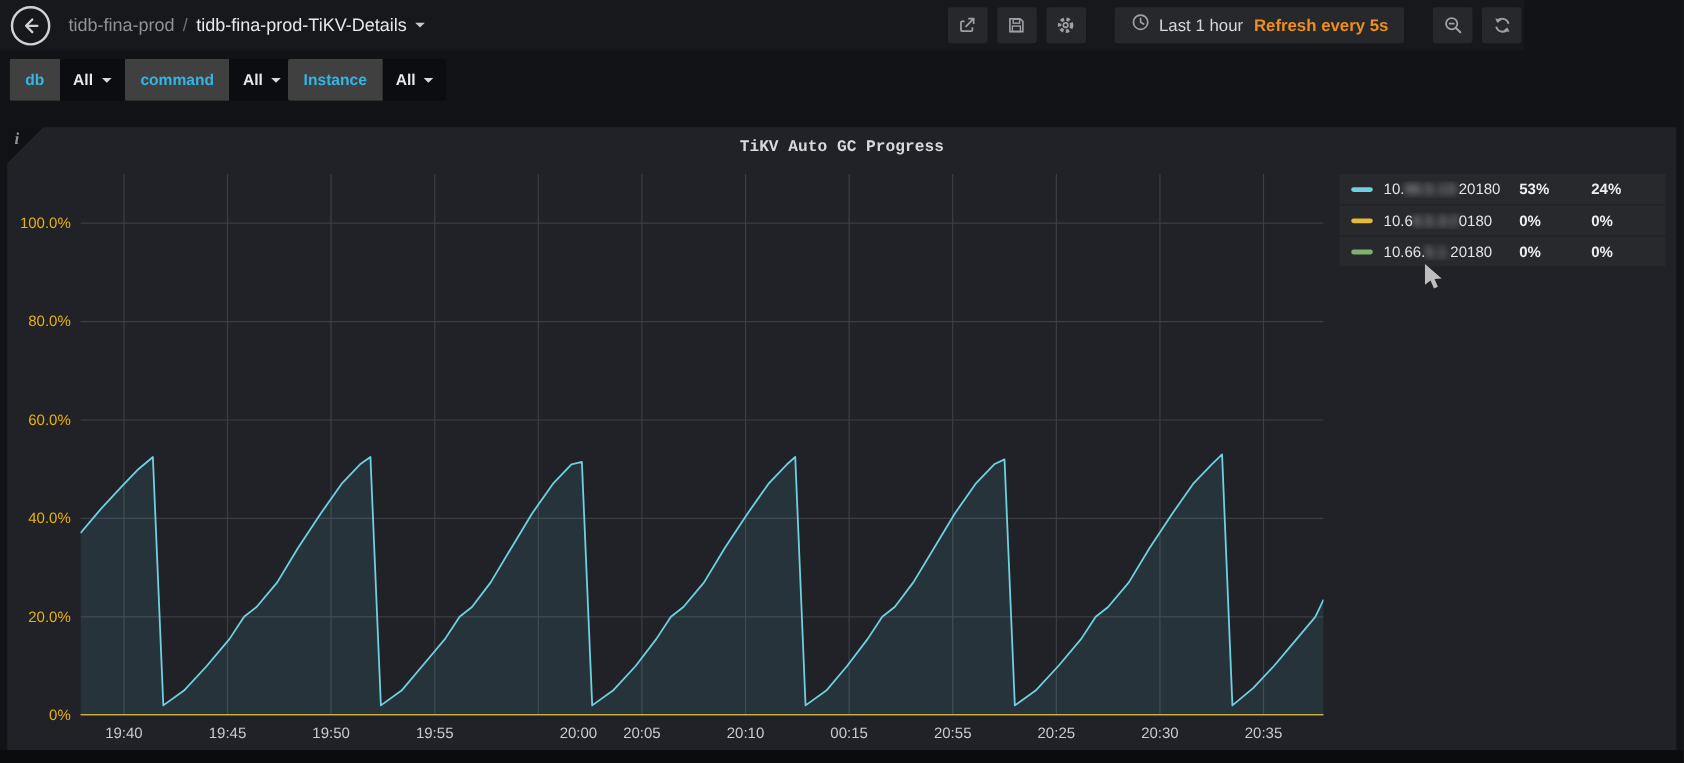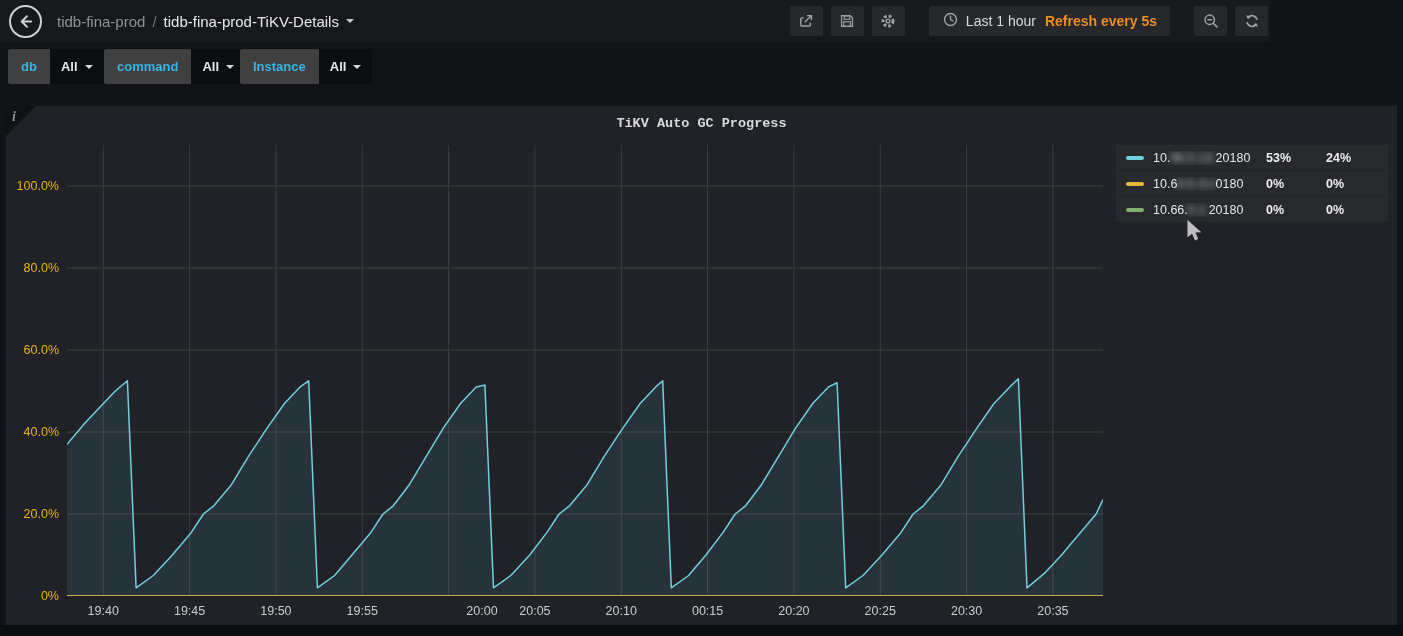--- a/index.html
+++ b/index.html
@@ -275,21 +275,21 @@
   </div>
 <div id="x-labels">
       <div class="x-tick" style="left: 97.26px;">19:40</div>
       <div class="x-tick" style="left: 183.593px;">19:45</div>
       <div class="x-tick" style="left: 269.927px;">19:50</div>
       <div class="x-tick" style="left: 356.26px;">19:55</div>
       <div class="x-tick" style="left: 430px; margin-left: 46px;">20:00</div>
       <div class="x-tick" style="left: 528.927px;">20:05</div>
       <div class="x-tick" style="left: 615.26px;">20:10</div>
       <div class="x-tick" style="left: 701.593px;">00:15</div>
-      <div class="x-tick" style="left: 787.927px;">20:20</div>
+      <div class="x-tick" style="left: 787.927px;">20:55</div>
       <div class="x-tick" style="left: 874.26px;">20:25</div>
       <div class="x-tick" style="left: 960.593px;">20:30</div>
       <div class="x-tick" style="left: 1046.93px;">20:35</div>
     </div>
     <div id="y-labels">
       <div class="y-tick" style="top: 483px;">0%</div>
       <div class="y-tick" style="top: 401px;">20.0%</div>
       <div class="y-tick" style="top: 319px;">40.0%</div>
       <div class="y-tick" style="top: 237px;">60.0%</div>
       <div class="y-tick" style="top: 155px;">80.0%</div>

